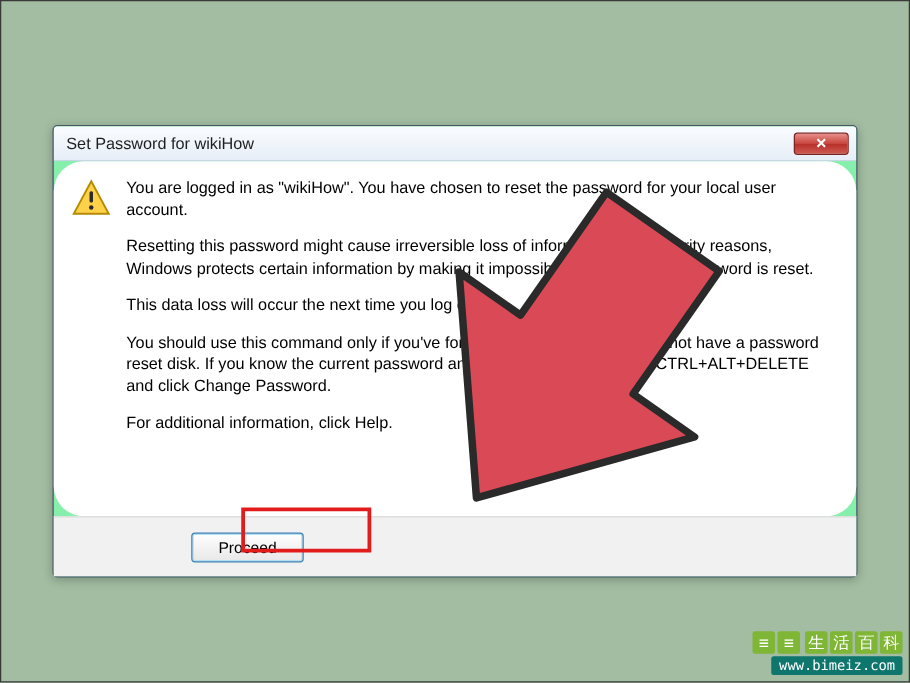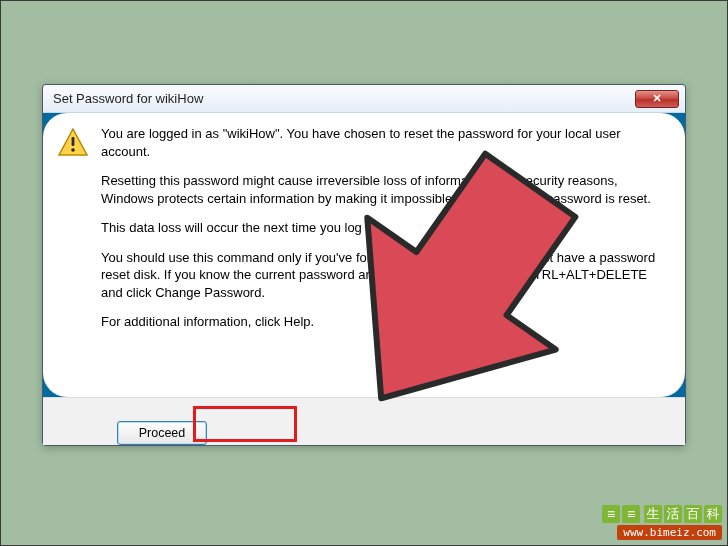--- a/index.html
+++ b/index.html
@@ -14,24 +14,24 @@
     }
     .outer-border {
       position: absolute;
       inset: 0;
       border: 1px solid #3a3a3a;
       pointer-events: none;
     }
     .dialog {
       position: absolute;
       left: 42px;
-      top: 84px;
+      top: 100px;
       width: 644px;
       height: 362px;
-      background: #0369a1;
+      background: #86efac;
       border: 1px solid #4b5a6b;
       border-radius: 4px;
       box-shadow: 0 2px 8px rgba(0,0,0,.25);
       display: flex;
       flex-direction: column;
     }
     .titlebar {
       height: 28px;
       background: linear-gradient(#fafcff, #e6eef7);
       border-bottom: 1px solid #c7d5e4;
@@ -74,23 +74,23 @@
       flex: 1;
       color: #000;
       line-height: 1.35;
     }
     .msg-col p { margin-bottom: 12px; }
     .button-row {
       height: 48px;
       border-top: 1px solid #dcdcdc;
       background: #f1f1f1;
       display: flex;
-      align-items: flex-end;
+      align-items: center;
       gap: 12px;
-      padding-left: 74px;
+      padding-left: 110px;
     }
     .btn {
       min-width: 90px;
       height: 24px;
       background: linear-gradient(#fefefe, #e8e8e8);
       border: 1px solid #8e8e8e;
       border-radius: 3px;
       font-size: 12.5px;
       cursor: pointer;
       display: inline-flex;
@@ -150,21 +150,21 @@
     .wm-char {
       width: 18px; height: 18px;
       background: #7fb636;
       border-radius: 2px;
       color: #fff;
       font-size: 13px;
       display:flex;align-items:center;justify-content:center;
       font-family: "Microsoft YaHei","SimSun",sans-serif;
     }
     .wm-url {
-      background: #c2410c;
+      background: #0f766e;
       color: #fff;
       font-size: 11px;
       padding: 1px 6px;
       border-radius: 2px;
       font-family: monospace;
     }
   </style>
 </head>
 <body>
 

